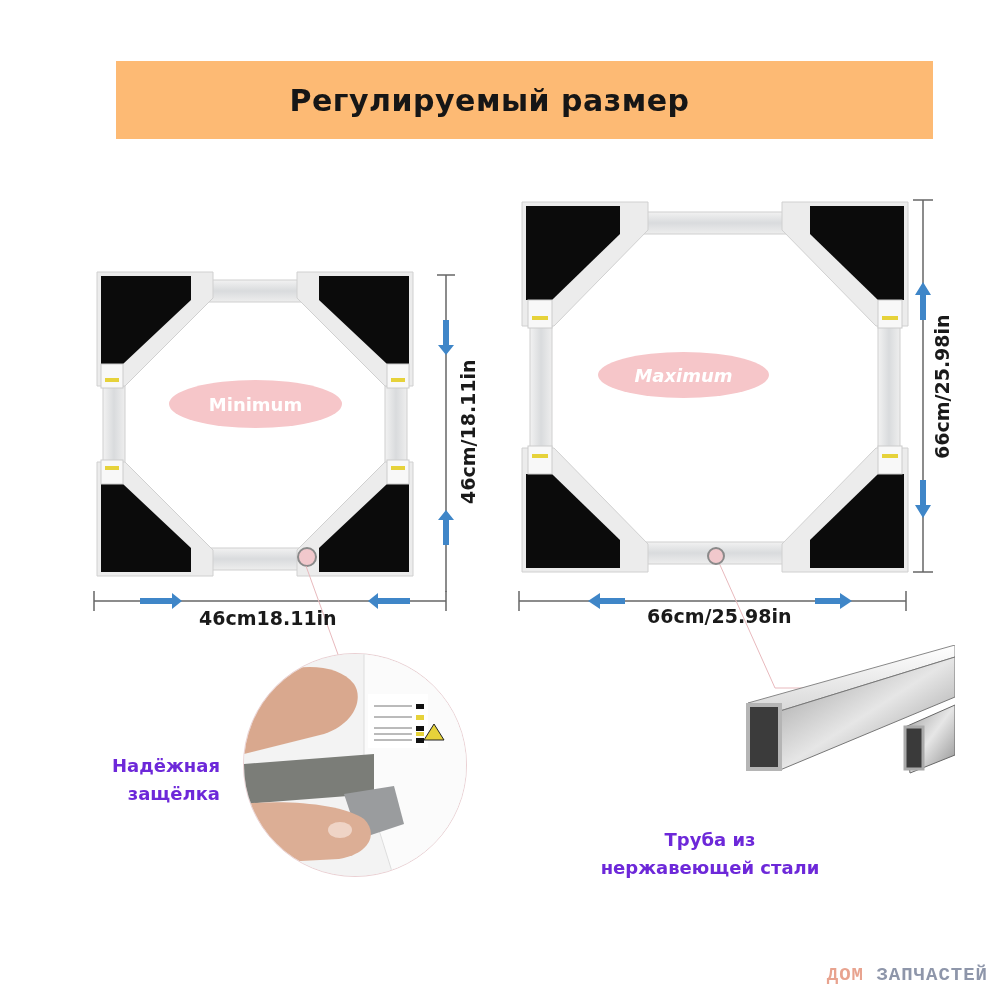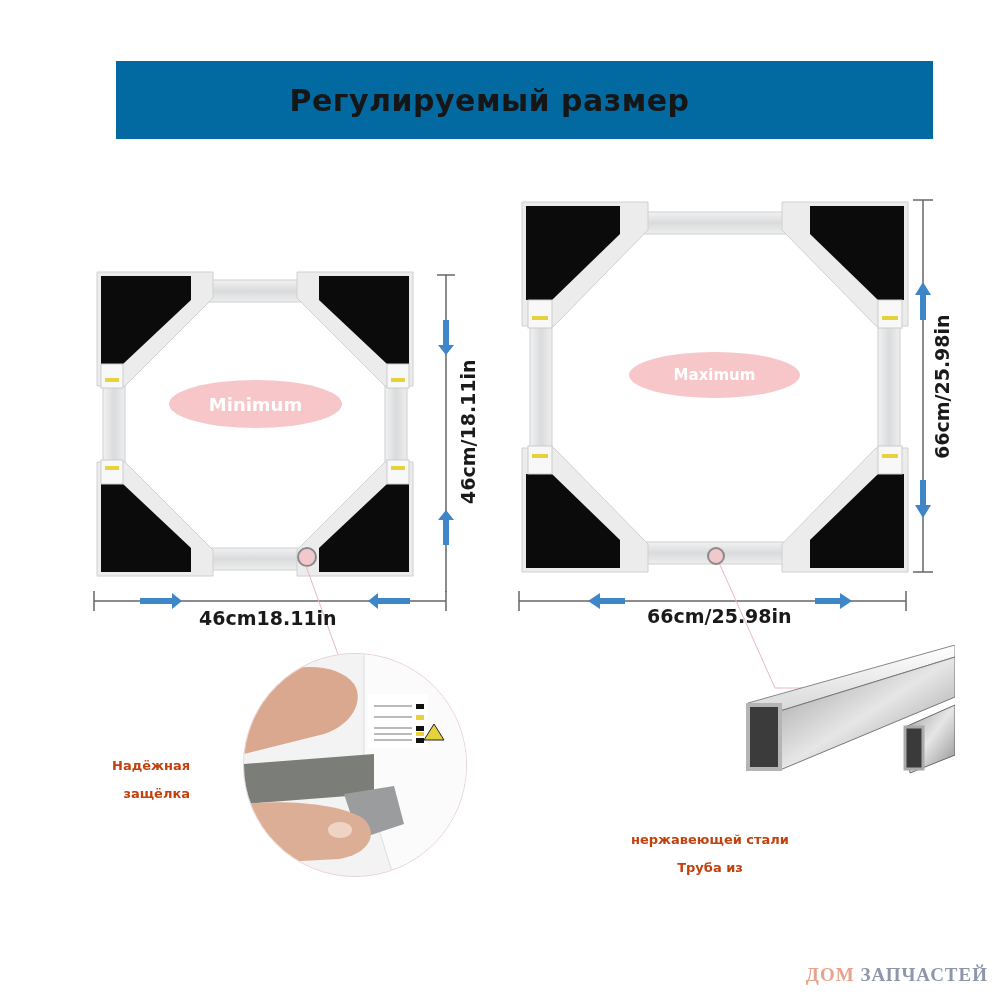--- a/index.html
+++ b/index.html
@@ -1,21 +1,21 @@
 <!DOCTYPE html>
 <html><head>
 <meta charset="utf-8">
 <style>
   * { box-sizing: border-box; margin: 0; padding: 0; }
   html, body { width: 1000px; height: 1000px; background: #ffffff; overflow: hidden; }
   body { position: relative; font-family: "Liberation Sans", "DejaVu Sans", sans-serif; color: #111; }
 
   .banner {
     position: absolute; left: 116px; top: 61px; width: 817px; height: 78px;
-    background: #0369a1;
+    background: #fdba74;
     display: flex; align-items: center; justify-content: center;
   }
   .banner h1 {
     font-family: "DejaVu Sans", sans-serif; font-weight: bold; font-size: 30px;
     color: #161616; letter-spacing: 0.5px; margin-left: -70px;
   }
 
   
   .frame { position: absolute; }
   .frame svg { display: block; }
@@ -25,25 +25,25 @@
     background: #f6c6c9; color: #fff; font-weight: bold;
     display: flex; align-items: center; justify-content: center;
     font-family: "DejaVu Sans", sans-serif;
   }
 
   .dim-text { position: absolute; font-weight: bold; font-size: 19px; color: #1a1a1a; white-space: nowrap; font-family: "DejaVu Sans", sans-serif; }
   .dim-text.vertical { transform: rotate(-90deg); transform-origin: center center; }
 
   .caption {
     position: absolute; font-family: "DejaVu Sans", sans-serif; font-weight: bold;
-    font-size: 13px; color: #c2410c; line-height: 28px;
+    font-size: 18px; color: #6d28d9; line-height: 28px;
   }
 
   .watermark {
-    position: absolute; right: 12px; top: 964px; font-family: Liberation Serif, serif;
+    position: absolute; right: 12px; top: 964px; font-family: Liberation Mono, monospace;
     font-weight: bold; font-size: 19px; letter-spacing: 1px;
   }
   .watermark .w1 { color: #e8a38f; }
   .watermark .w2 { color: #8e96aa; }
 </style>
 </head>
 <body>
 
 <div class="banner">
   <h1>Регулируемый размер</h1>
@@ -169,21 +169,21 @@
     </g>
     <g transform="translate(390,378) scale(-1,-1)">
       <path d="M2 4 H128 V32 L34 128 H2 Z" fill="#ececec" stroke="#d0d0d0"></path>
       <path d="M6 8 H100 V36 L32 102 H6 Z" fill="#0b0b0b"></path>
       <rect x="8" y="102" width="24" height="28" fill="#f8f8f8" stroke="#ccc"></rect>
       <rect x="12" y="118" width="16" height="4" fill="#e6d23a"></rect>
     </g>
     <circle cx="196" cy="358" r="8" fill="#f1c8cc" stroke="#8a8a8a" stroke-width="2"></circle>
   </svg>
 </div>
-<div class="oval-label" style="left:629px; top:352px; width:171px; height:46px; font-size:15px;">Maximum</div>
+<div class="oval-label" style="left:598px; top:352px; width:171px; height:46px; font-size:18px;font-style:italic;">Maximum</div>
 
 <div class="dim-text" style="left:647px; top:605px;">66cm/25.98in</div>
 <div class="dim-text vertical" style="left:872px; top:378px; width:140px; text-align:center;">66cm/25.98in</div>
 
 <div style="position:absolute; left:243px; top:653px; width:224px; height:224px; border-radius:50%; overflow:hidden; background:#f4f4f4; border:1px solid #ead0d3;">
   <svg width="224" height="224" viewBox="0 0 224 224">
     <rect x="0" y="0" width="224" height="224" fill="#f3f3f3"></rect>
 
     <path d="M120 0 H224 V224 H150 L130 160 L120 110 Z" fill="#fbfbfb" stroke="#ddd"></path>
 
@@ -237,20 +237,20 @@
     <rect x="165" y="82" width="18" height="42" fill="#3a3a3a" stroke="#aaa" stroke-width="3"></rect>
 
     <path d="M8 58 L215 0 V12 L40 66 Z" fill="url(#tubeTop)" stroke="#888"></path>
 
     <path d="M40 66 L215 12 V52 L40 125 Z" fill="url(#tubeSide)" stroke="#777"></path>
 
     <rect x="8" y="60" width="32" height="64" fill="#3b3b3b" stroke="#b5b5b5" stroke-width="4"></rect>
   </svg>
 </div>
 <div class="caption" style="left:590px; top:826px; width:240px; text-align:center;">
+  <div>Труба из</div>
   <div>нержавеющей стали</div>
-  <div>Труба из</div>
 </div>
 
 <div class="watermark">
   <span class="w1">ДОМ</span>
   <span class="w2">ЗАПЧАСТЕЙ</span>
 </div>
 
 </body></html>

